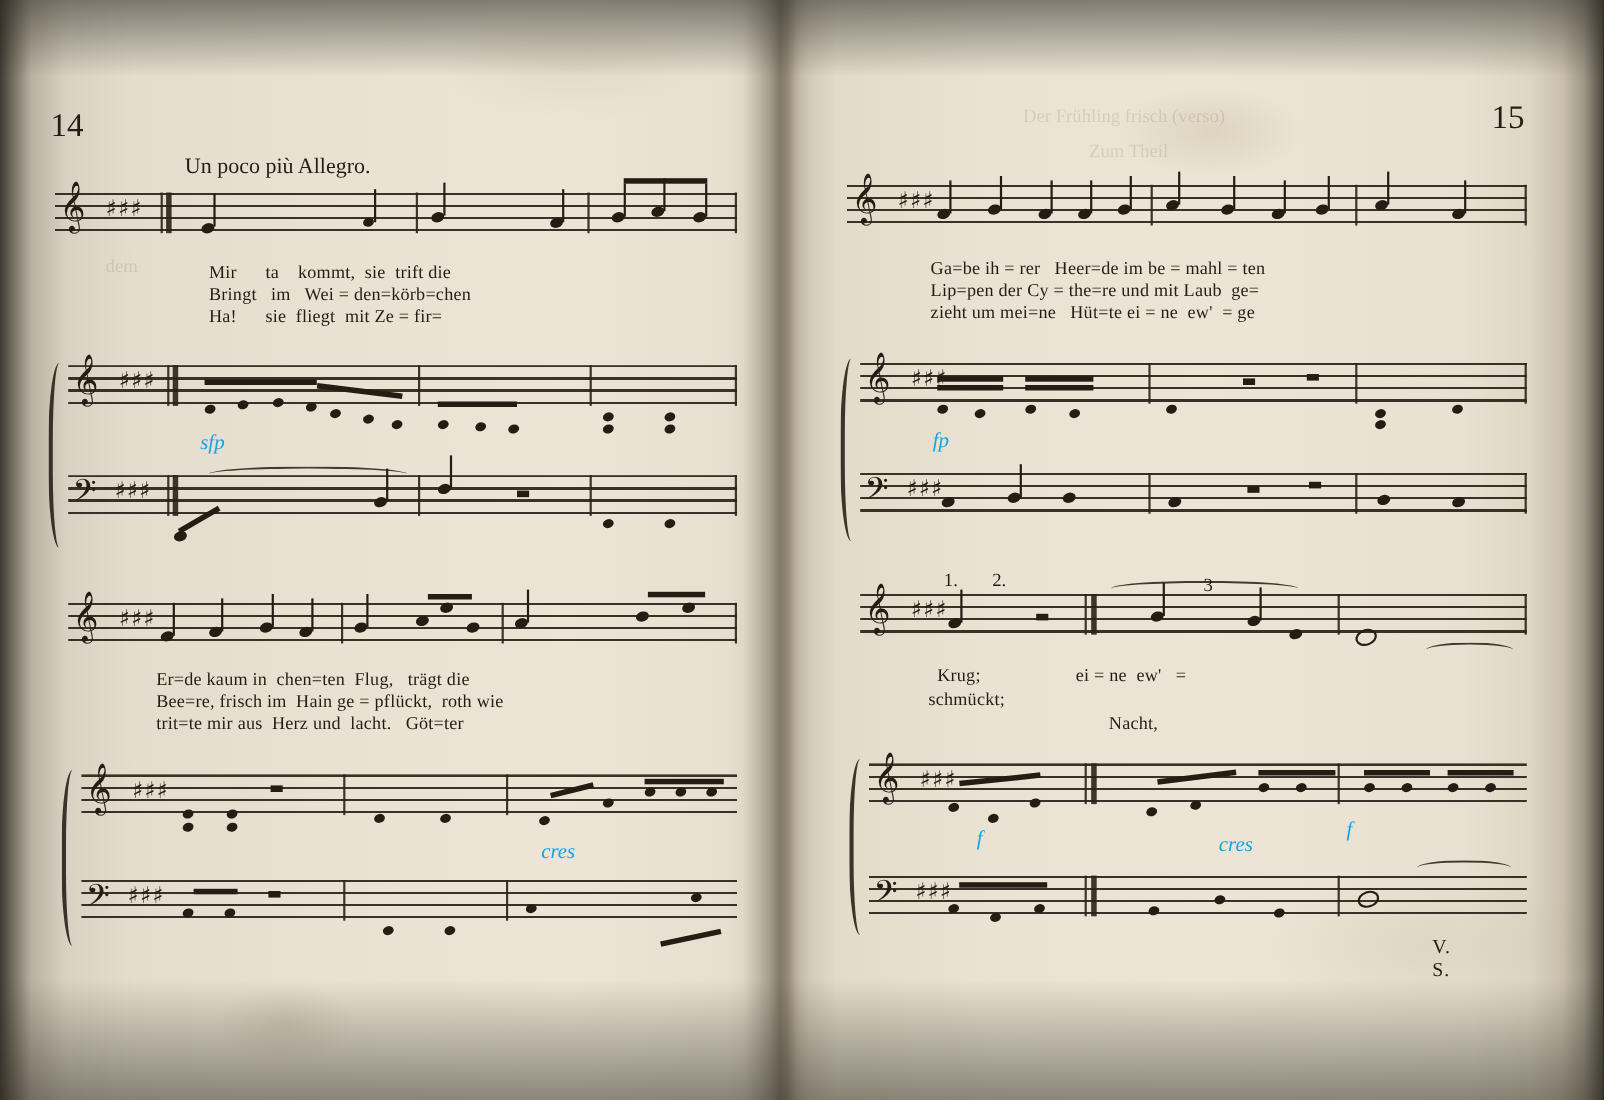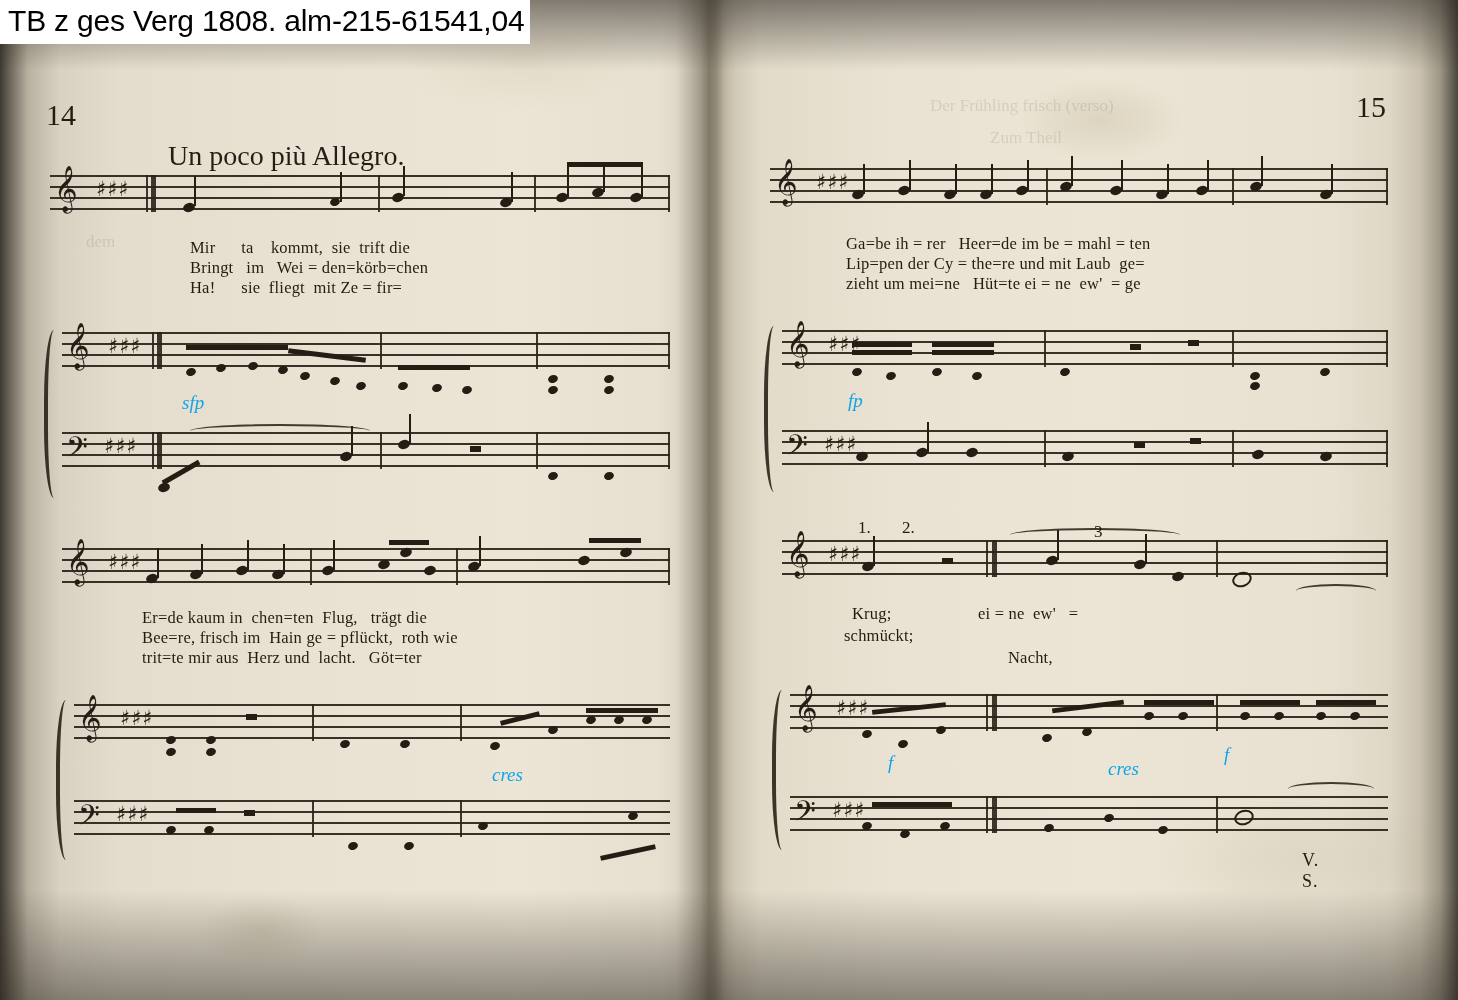--- a/index.html
+++ b/index.html
@@ -76,21 +76,21 @@
     color: #231c14;
     z-index: 20;
   }
   .folio.left  { left: 46px;  top: 98px; }
   .folio.right { right: 72px; top: 90px; }
 
   
   .tempo {
     position:absolute;
     font-family: "Liberation Serif", serif;
-    font-size: 28px;
+    font-size: 20px;
     color:#241d15;
     z-index: 20;
     white-space: nowrap;
   }
 
   
   .system { position:absolute; z-index: 10; }
 
   .stave {
     position: absolute;
@@ -197,23 +197,22 @@
 <body>
 
 <div id="page">
 
   <div class="book-bg"></div>
   <div class="gutter"></div>
   <div class="foxing"></div>
 
   <div class="showthrough" style="left:930px; top:96px;">Der Frühling frisch (verso)</div>
   <div class="showthrough" style="left:990px; top:128px;">Zum Theil</div>
-  <div class="showthrough" style="left:86px; top:232px;">dem</div>
-
-  <div class="archive-label">TB z ges Verg 1808. alm-215-61541,04</div>
+  <div class="showthrough" style="left:96px; top:232px;">dem</div>
+
 
   <div class="folio left">14</div>
   <div class="folio right">15</div>
 
   <div class="tempo" style="left:168px; top:140px;">Un poco più Allegro.</div>
 
   <div class="system">
 
     <div class="stave" style="left:50px; top:175px; width:620px;"></div>
     <div class="clef" style="left:54px; top:168px;">𝄞</div>

